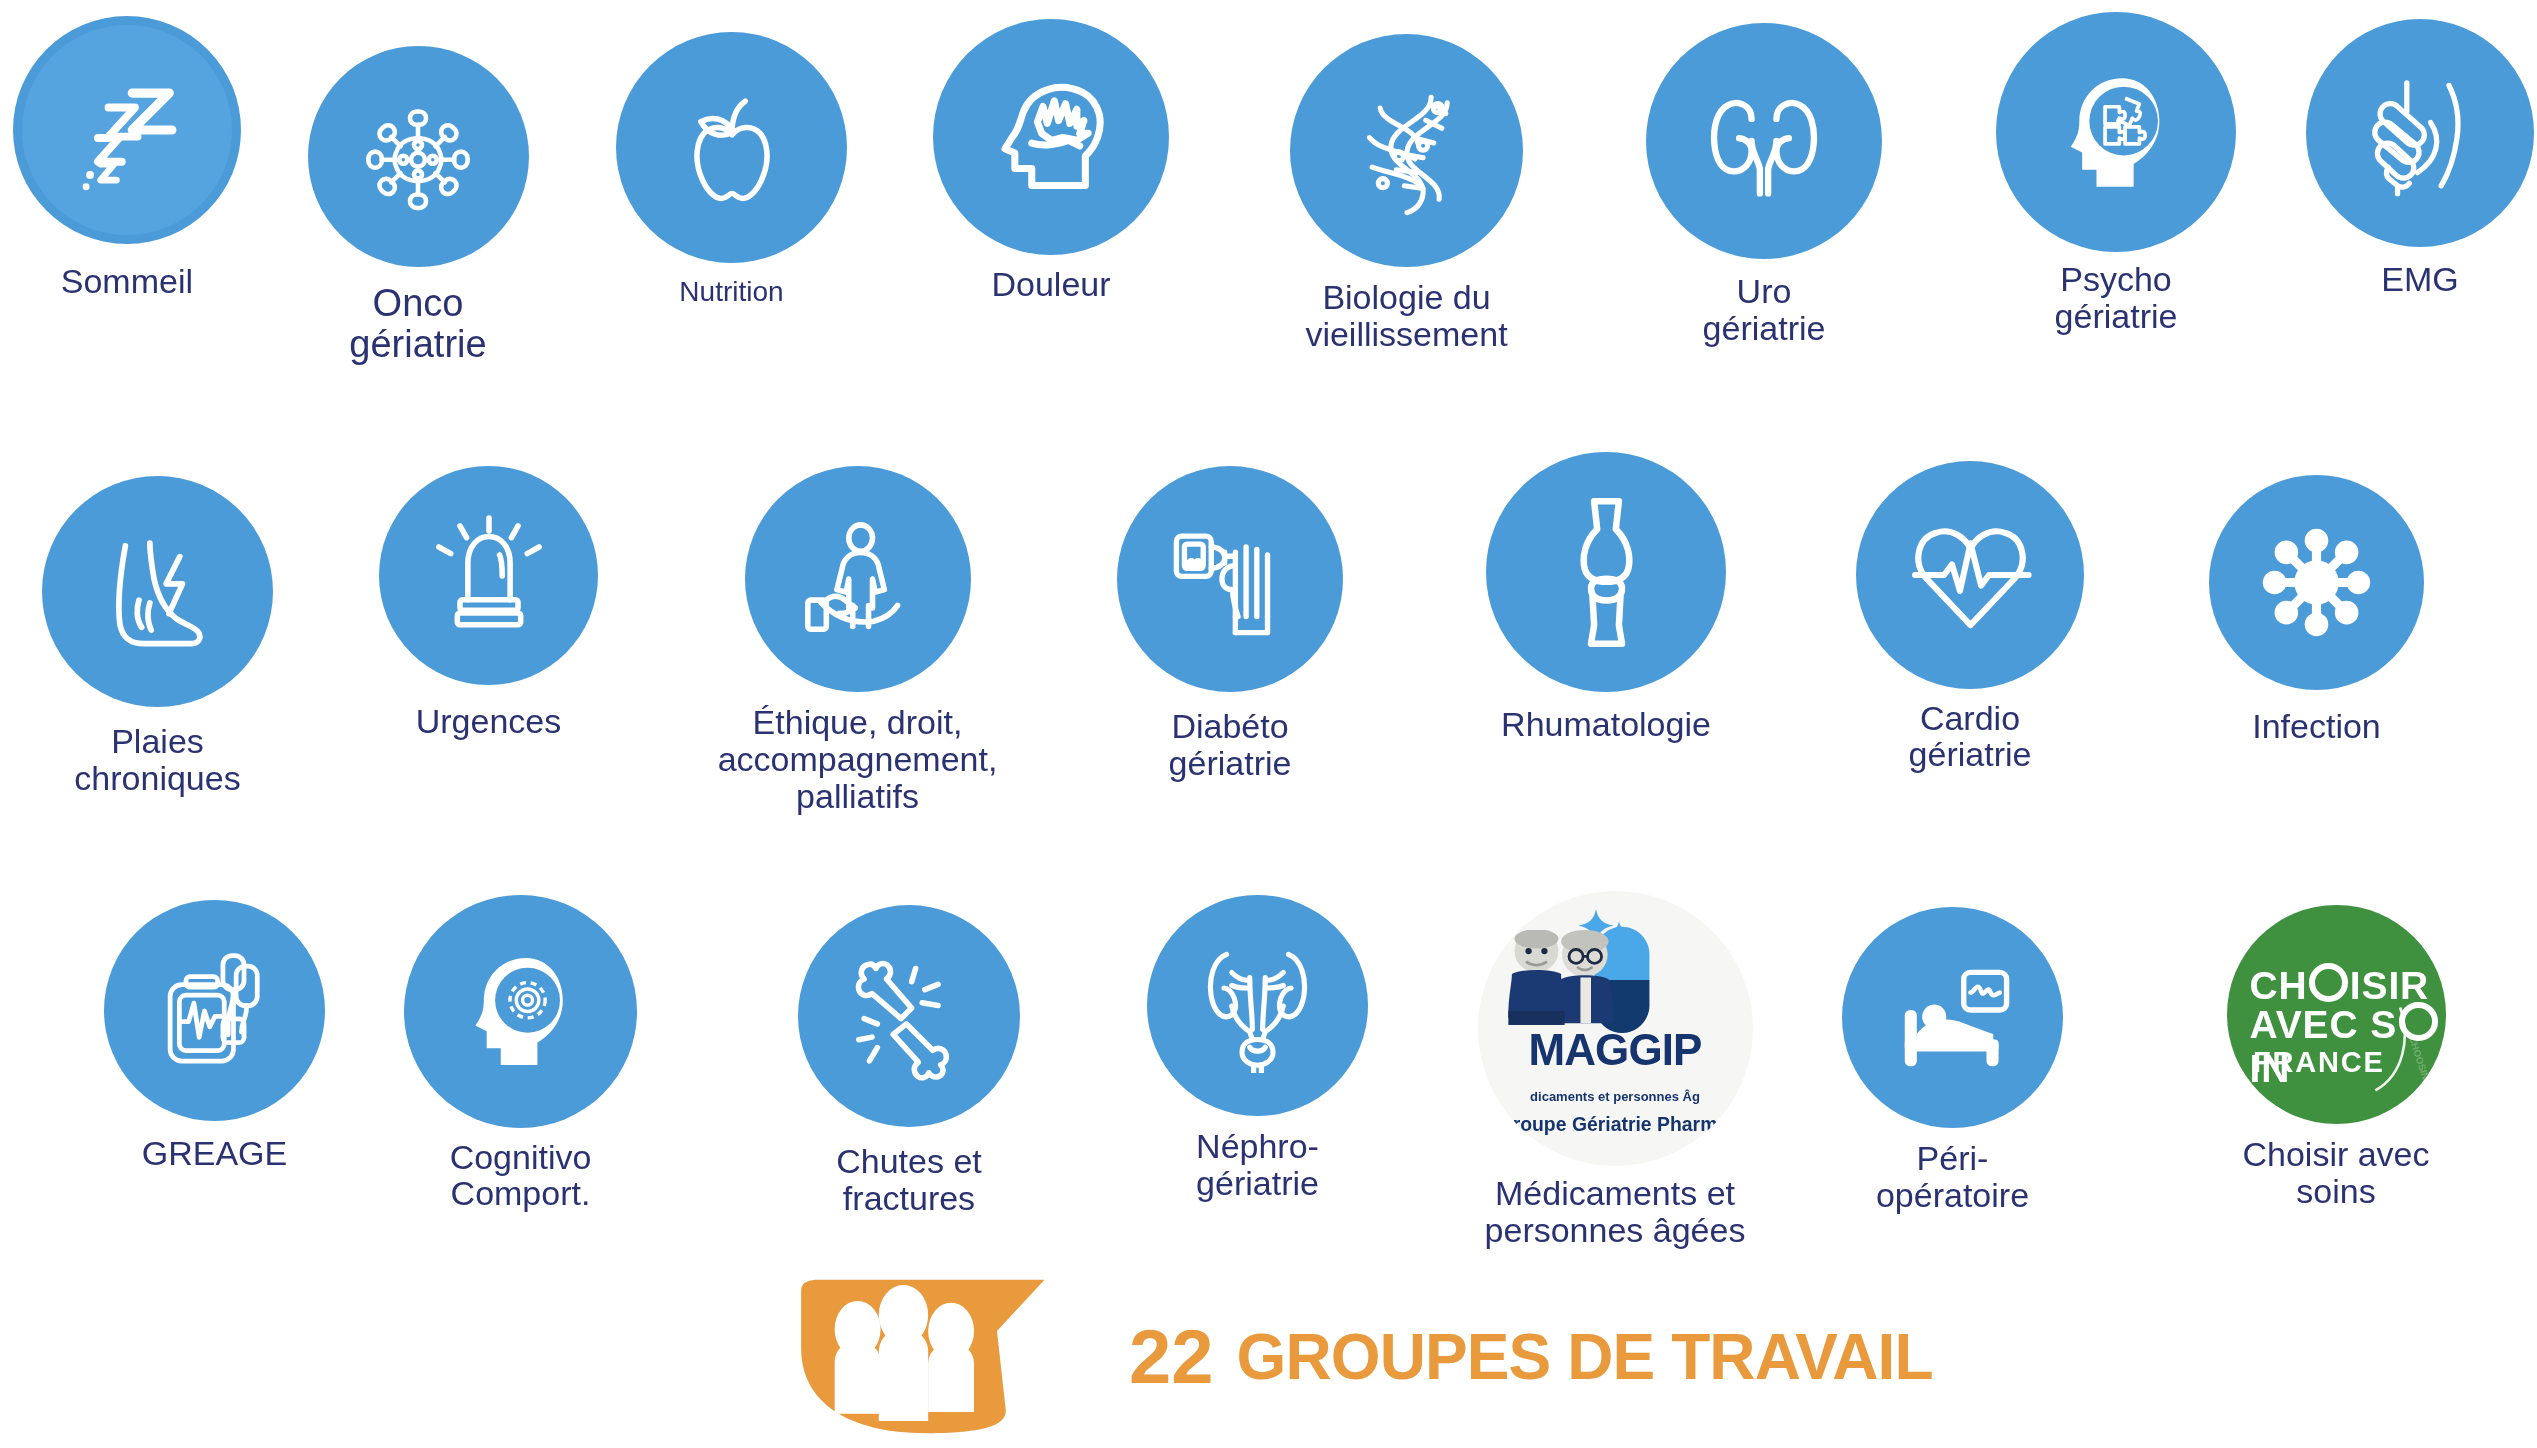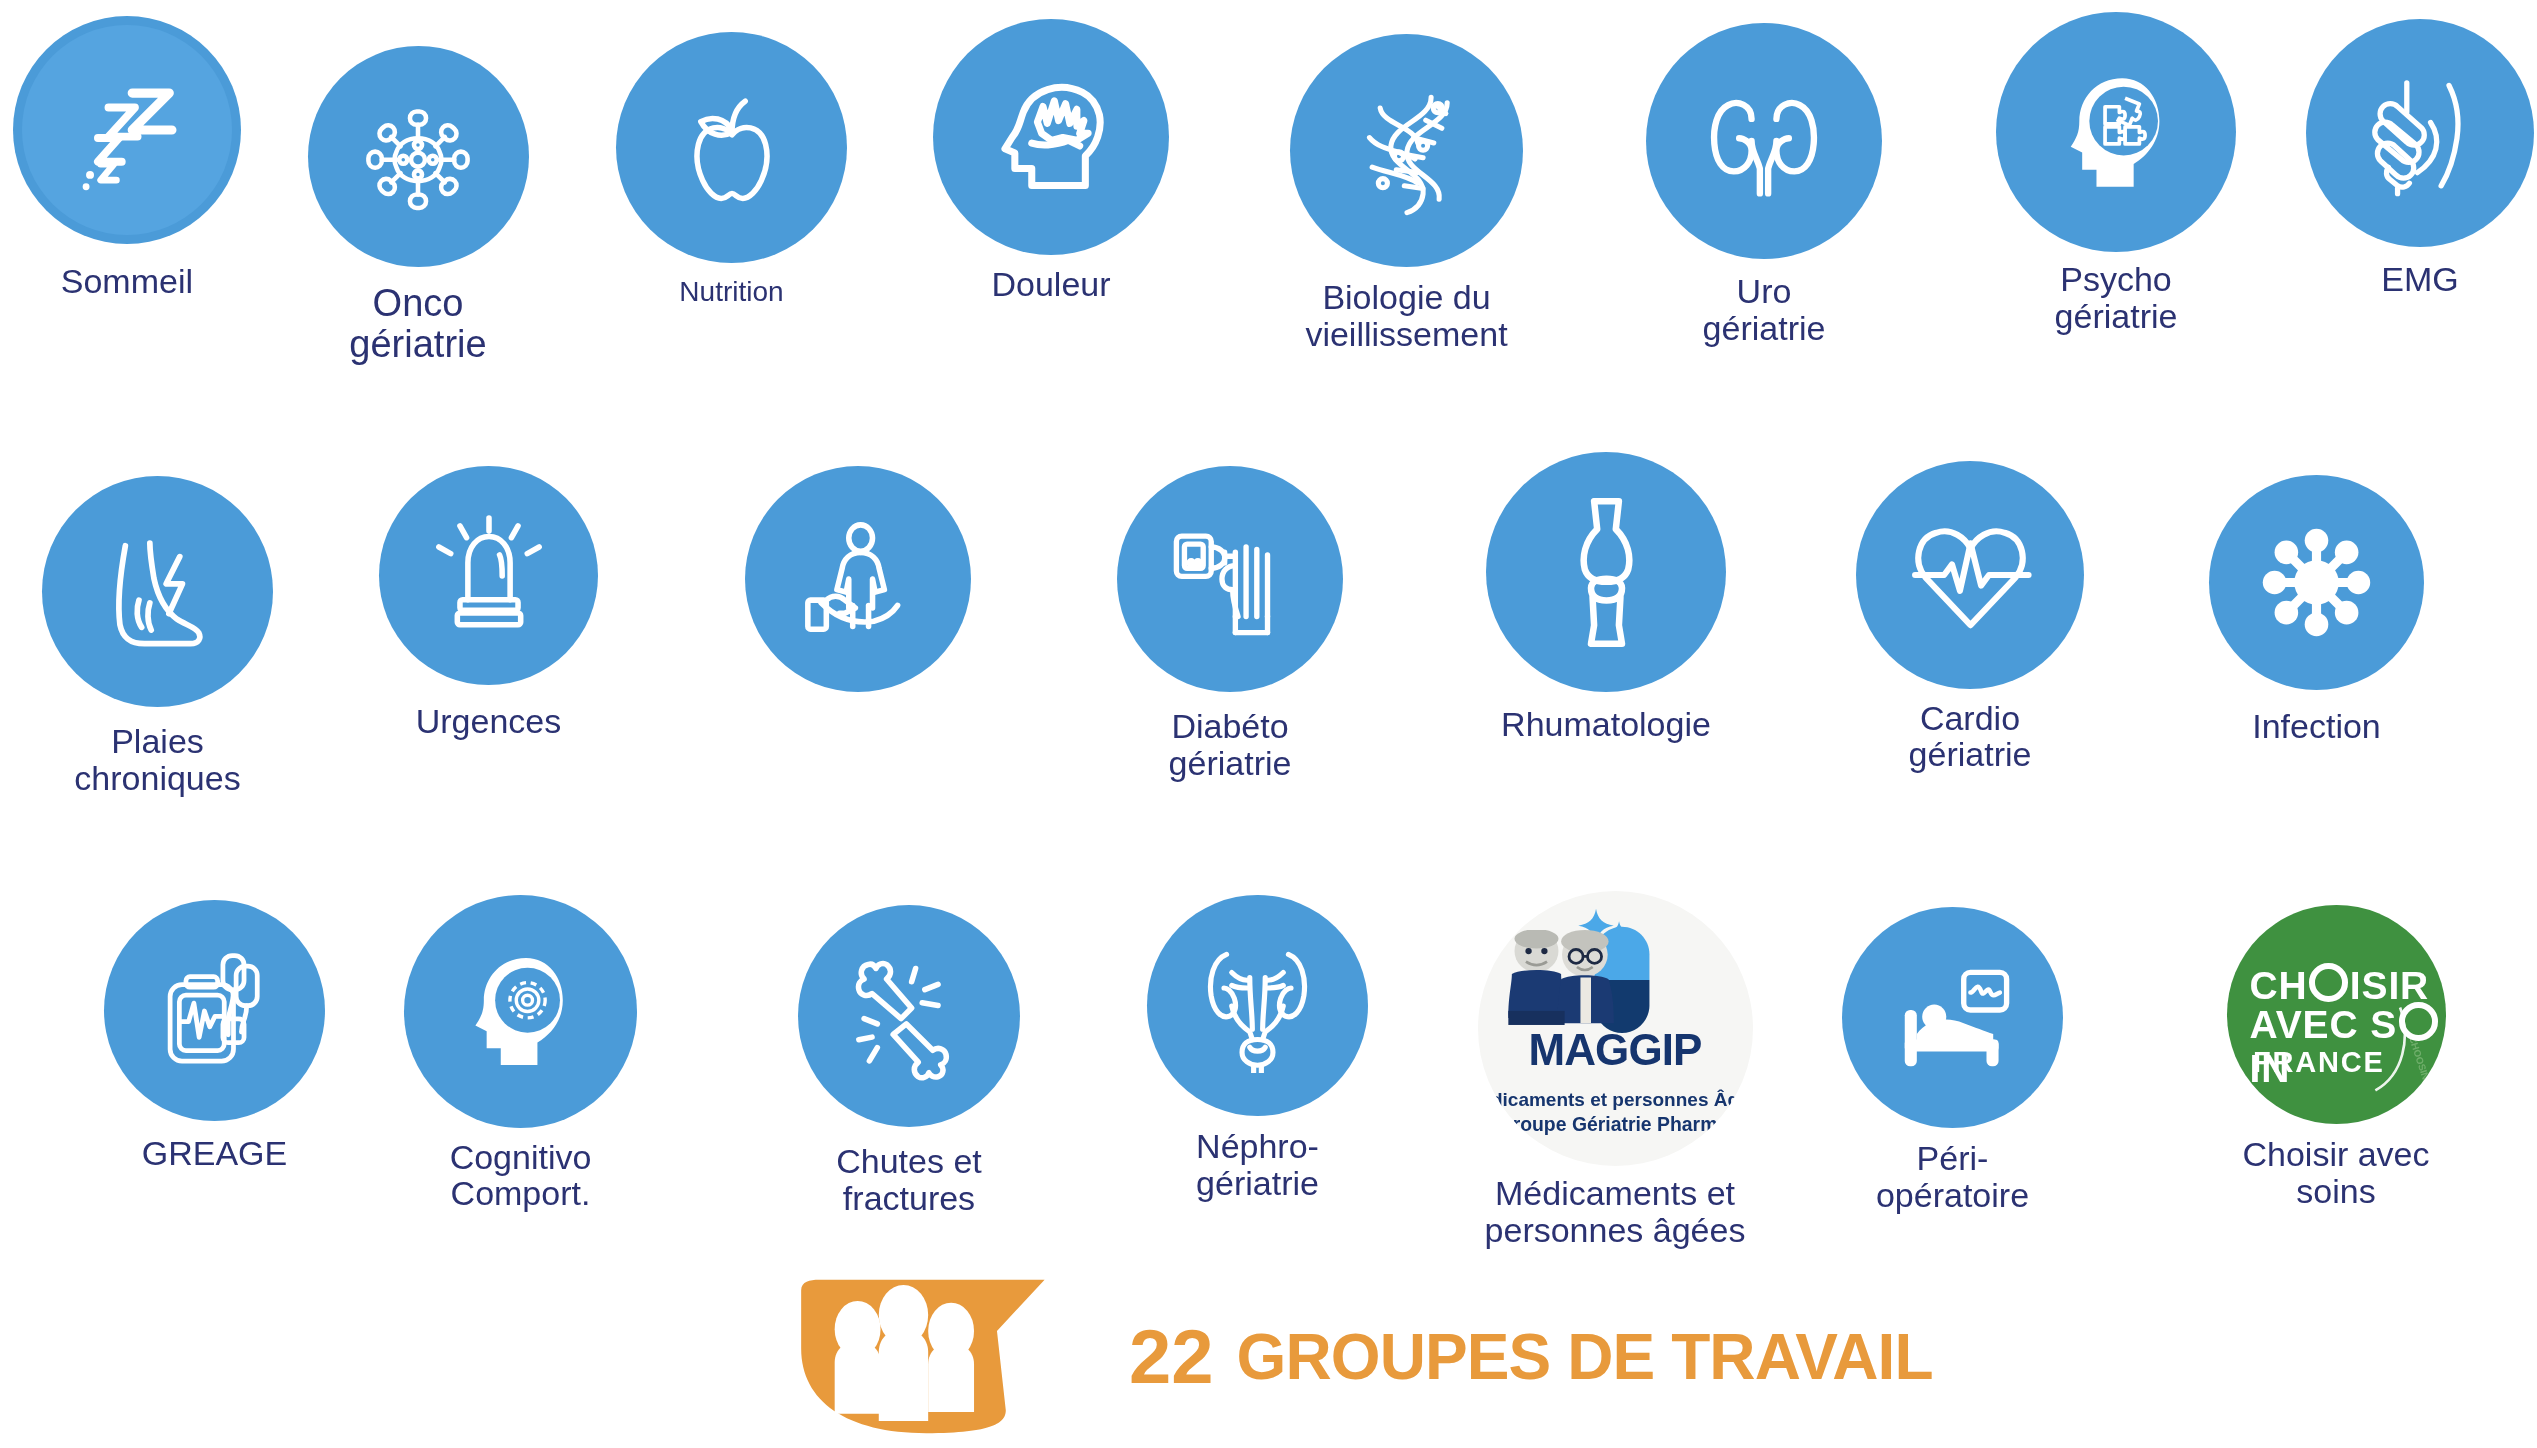--- a/index.html
+++ b/index.html
@@ -261,20 +261,23 @@
           <path d="M52 30 C44 30 39 35 38 42 L34 58 L41 60 L43 50 L43 72"></path>
           <path d="M52 30 C60 30 65 35 66 42 L70 58 L63 60 L61 50 L61 72"></path>
           <path d="M46 70 L46 86"></path>
           <path d="M58 70 L58 86"></path>
           <path d="M26 66 C30 62 36 62 40 66 L48 72 L40 76 L36 76"></path>
           <path d="M22 68 C34 80 48 84 62 82 C70 80 76 76 80 70"></path>
           <rect x="12" y="66" width="14" height="22" rx="2"></rect>
         </g>
       </svg>
     </div>
+    <div class="label" style="margin-top:12.4px;font-size:34px;">Éthique, droit,
+accompagnement,
+palliatifs</div>
   </div>
 
   <div class="item" style="left:1117px;top:466px;width:226px;">
     <div class="disc" style="width:226px;height:226px;">
       <svg width="134" height="134" viewBox="0 0 100 100">
         <g fill="none" stroke="#ffffff" stroke-width="4" stroke-linecap="round" stroke-linejoin="round">
           <rect x="10" y="18" width="26" height="30" rx="4"></rect>
           <rect x="16" y="24" width="14" height="18" rx="2"></rect>
           <circle cx="21" cy="38" r="1.6" fill="#ffffff"></circle>
           <circle cx="26" cy="38" r="1.6" fill="#ffffff"></circle>
@@ -455,21 +458,21 @@
         <ellipse cx="95" cy="13" rx="27" ry="13" fill="#c3c3bd"></ellipse>
         <circle cx="85" cy="30" r="8" fill="none" stroke="#1e2a44" stroke-width="3.2"></circle>
         <circle cx="106" cy="30" r="8" fill="none" stroke="#1e2a44" stroke-width="3.2"></circle>
         <line x1="93" y1="30" x2="98" y2="30" stroke="#1e2a44" stroke-width="3"></line>
         <path d="M86 42 Q95 49 104 42" stroke="#9a9b95" stroke-width="3" fill="none"></path>
         <path d="M68 56 C66 70 64 82 64 106 L128 106 C128 82 126 70 122 56 C112 50 78 50 68 56 Z" fill="#1b3a73"></path>
         <path d="M90 54 L90 106 L102 106 L102 54 Z" fill="#ece9e2"></path>
         <rect x="8" y="92" width="64" height="16" fill="#17305e"></rect>
       </svg>
       <div class="maggip-word" style="top:134px;font-size:44px;letter-spacing:-0.9px;">MAGGIP</div>
-      <div class="maggip-sub" style="top:198px;font-size:19px;">dicaments et personnes Âg</div>
+      <div class="maggip-sub" style="top:198px;font-size:13px;">dicaments et personnes Âg</div>
       <div class="maggip-sub" style="top:222px;font-size:19.4px;">roupe Gériatrie Pharm</div>
     </div>
     <div class="label" style="margin-top:8.8px;font-size:34px;">Médicaments et
 personnes âgées</div>
   </div>
 
   <div class="item" style="left:1842px;top:907px;width:221px;">
     <div class="disc" style="width:221px;height:221px;">
       <svg width="134" height="134" viewBox="0 0 100 100">
         <g fill="#ffffff">

